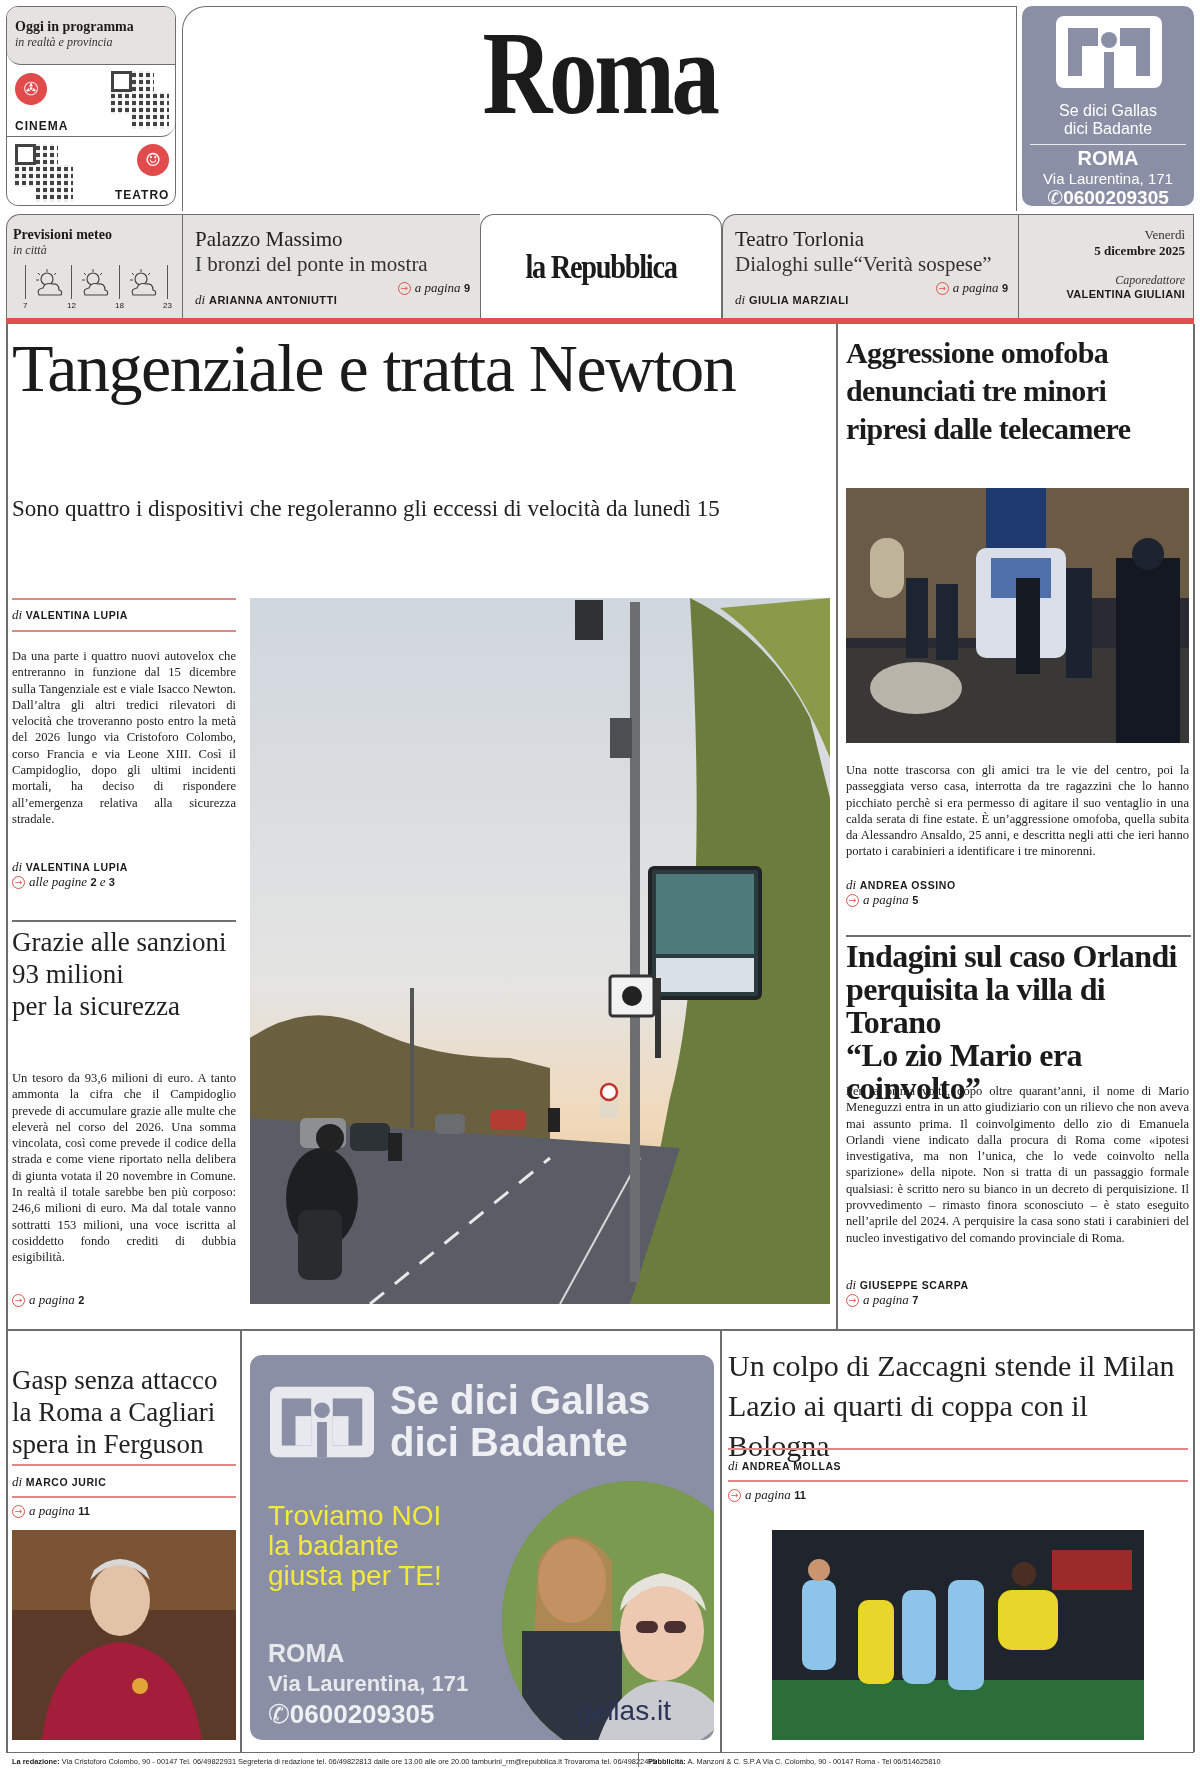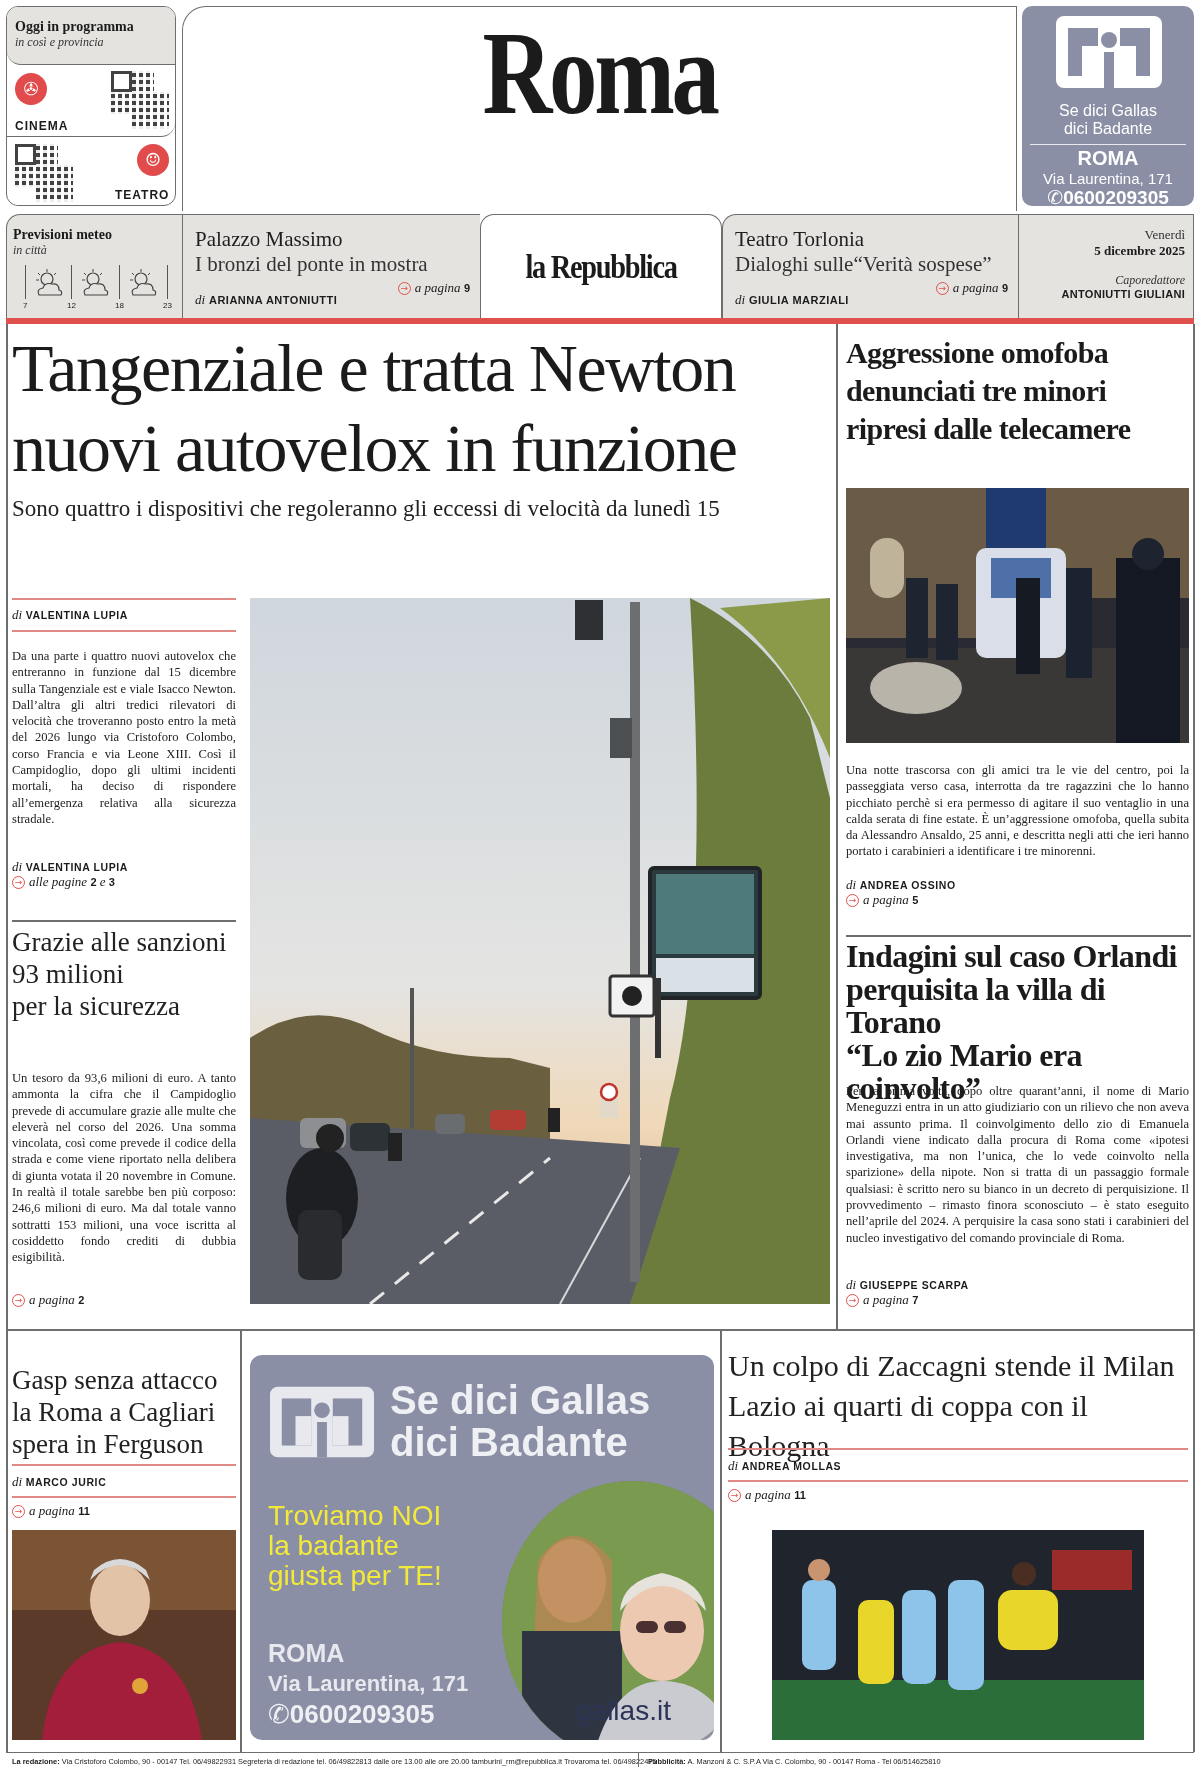--- a/index.html
+++ b/index.html
@@ -92,21 +92,21 @@
   
   .footer { left: 6px; top: 1752px; width: 1188px; height: 16px; border-top: 1px solid #6e6e6e; font-family: "Liberation Sans", sans-serif; font-size: 7.4px; color: #222; padding-top: 4px; }
   .footer b { font-weight: bold; }
 </style>
 </head>
 <body>
 
 <div class="abs box-prog">
   <div class="head">
     <div class="t1 serif">Oggi in programma</div>
-    <div class="t2 serif">in così e provincia</div>
+    <div class="t2 serif">in realtà e provincia</div>
   </div>
   <div class="row row1">
     <div class="roundico" style="left:8px;top:6px;">✇</div>
     <div class="label-cat sans" style="left:8px;top:52px;">CINEMA</div>
     <div class="qr" style="left:104px;top:4px;"></div>
   </div>
   <div class="row row2">
     <div class="qr" style="left:8px;top:6px;"></div>
     <div class="roundico" style="left:130px;top:6px;">☺</div>
     <div class="label-cat sans" style="left:108px;top:50px;">TEATRO</div>
@@ -183,34 +183,33 @@
     <div class="t1 serif">Teatro Torlonia</div>
     <div class="t2 serif">Dialoghi sulle“Verità sospese”</div>
     <div class="by"><i>di</i> <b>GIULIA MARZIALI</b></div>
     <div class="pg serif"><span class="arr">→</span><span>a pagina</span> <b class="sans" style="font-style:normal;font-size:11px;">9</b></div>
   </div>
 
   <div class="cell date-cell serif">
     <div class="d1">Venerdì</div>
     <div class="d2">5 dicembre 2025</div>
     <div class="d3">Caporedattore</div>
-    <div class="d4 sans">ANTONIUTTI GIULIANI</div>
+    <div class="d4 sans">VALENTINA GIULIANI</div>
   </div>
 </div>
 <div class="abs strip-bottom"></div>
 
 <div class="vline" style="left:6px;top:324px;height:1428px;"></div>
 <div class="vline" style="left:1193px;top:324px;height:1428px;"></div>
 <div class="vline" style="left:836px;top:324px;height:1005px;"></div>
 <div class="vline" style="left:240px;top:1330px;height:422px;"></div>
 <div class="vline" style="left:720px;top:1330px;height:422px;"></div>
 
 <div class="abs main-head serif">
   <div>Tangenziale e tratta Newton</div>
-  <div>nuovi autovelox in funzione</div>
 </div>
 <div class="abs main-sub serif">
   <div>Sono quattro i dispositivi che regoleranno gli eccessi di velocità da lunedì 15</div>
 </div>
 
 <div class="redline" style="left:12px;top:598px;width:224px;"></div>
 <div class="byline" style="left:12px;top:607px;"><i>di</i> <b>VALENTINA LUPIA</b></div>
 <div class="redline" style="left:12px;top:630px;width:224px;"></div>
 
 <div class="bodytext serif" style="left:12px;top:648px;width:224px;">Da una parte i quattro nuovi autovelox che entreranno in funzione dal 15 dicembre sulla Tangenziale est e viale Isacco Newton. Dall’altra gli altri tredici rilevatori di velocità che troveranno posto entro la metà del 2026 lungo via Cristoforo Colombo, corso Francia e via Leone XIII. Così il Campidoglio, dopo gli ultimi incidenti mortali, ha deciso di rispondere all’emergenza relativa alla sicurezza stradale.</div>

